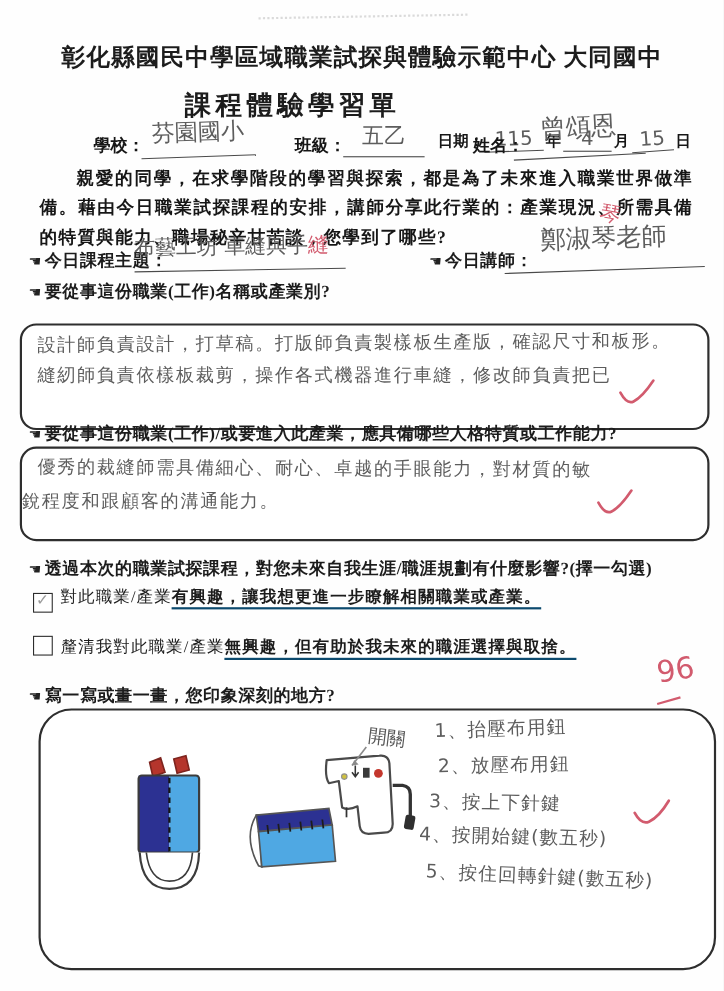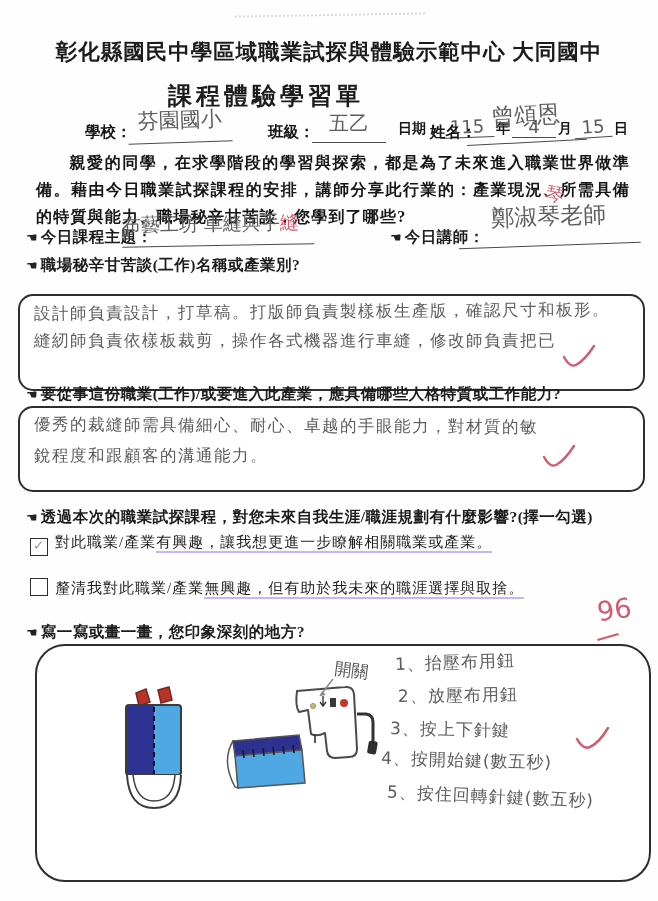--- a/index.html
+++ b/index.html
@@ -16,21 +16,21 @@
   .subtitle{font-size:24px;font-weight:900;letter-spacing:4px;white-space:nowrap;}
   .qrow{display:flex;align-items:baseline;white-space:nowrap;}
   .bullet{font-size:13px;margin-right:3px;color:#222;}
   .qlabel{font-size:15.5px;font-weight:700;letter-spacing:.5px;}
   .fieldval{text-align:center;}
   .abox{position:absolute;border:2.3px solid #2e2e2e;border-radius:15px;background:#fff;}
   .ansline{position:absolute;font-size:16.5px;letter-spacing:1.5px;white-space:nowrap;}
   .cb{display:inline-block;width:16px;height:16px;border:1.7px solid #2d2d2d;margin-right:7px;
       text-align:center;line-height:14px;font-size:14px;color:#9c9c9c;vertical-align:-3px;background:#fff;}
   .optline{font-size:15px;letter-spacing:1px;white-space:nowrap;font-weight:500;}
-  .emph{font-weight:400;border-bottom:2px solid #c4b5fd;padding-bottom:1px;}
+  .emph{font-weight:700;border-bottom:2px solid #0c4a6e;padding-bottom:1px;}
   .note{position:absolute;font-size:17px;letter-spacing:1px;white-space:nowrap;}
   .grade{font-size:27px;font-weight:400;transform:rotate(-9deg);font-family:"DejaVu Sans",sans-serif;}
   .grade-dash{width:22px;border-top:2.2px solid #d25b6e;transform:rotate(-16deg);}
   .scan-specks{width:190px;border-top:2px dotted #bdbdbd;opacity:.55;transform:rotate(-1deg);}
 </style>
 </head>
 <body>
 
 <div class="page">
 
@@ -68,37 +68,37 @@
     <span>布藝工坊 車縫與手</span><span class="red">縫</span>
   </div>
   <div class="abs qrow" style="top:227px;left:390px;">
     <span class="bullet">☚</span>
     <span class="qlabel">今日講師：</span>
   </div>
   <span class="abs hw u fieldval" style="top:201px;left:458px;width:182px;height:44px;font-size:23px;transform:rotate(-2deg);">鄭淑琴老師</span>
 
   <div class="abs qrow" style="top:255px;left:26px;">
     <span class="bullet">☚</span>
-    <span class="qlabel">職場秘辛甘苦談(工作)名稱或產業別?</span>
+    <span class="qlabel">要從事這份職業(工作)名稱或產業別?</span>
   </div>
   <div class="abox" style="left:18px;top:279px;width:623px;height:93px;margin-top:15px;">
     <div class="ansline hw" style="left:14px;top:5px;transform:rotate(-.4deg);">設計師負責設計，打草稿。打版師負責製樣板生產版，確認尺寸和板形。</div>
     <div class="ansline hw" style="left:14px;top:34px;">縫紉師負責依樣板裁剪，操作各式機器進行車縫，修改師負責把已</div>
     <svg class="abs" style="left:540px;top:48px;" width="38" height="28" viewBox="0 0 38 28">
       <path d="M4,13 q6,11 12,8 q8,-4 18,-19" stroke="#d25b6e" stroke-width="2.4" fill="none" stroke-linecap="round"></path>
     </svg>
   </div>
 
   <div class="abs qrow" style="top:384px;left:26px;">
     <span class="bullet">☚</span>
     <span class="qlabel">要從事這份職業(工作)/或要進入此產業，應具備哪些人格特質或工作能力?</span>
   </div>
   <div class="abox" style="left:18px;top:406px;width:623px;height:82px;">
     <div class="ansline hw" style="left:14px;top:7px;transform:rotate(.3deg);">優秀的裁縫師需具備細心、耐心、卓越的手眼能力，對材質的敏</div>
-    <div class="ansline hw" style="left:14px;top:37px;">銳程度和跟顧客的溝通能力。</div>
+    <div class="ansline hw" style="left:0;top:37px;">銳程度和跟顧客的溝通能力。</div>
     <svg class="abs" style="left:520px;top:36px;" width="38" height="28" viewBox="0 0 38 28">
       <path d="M4,13 q6,11 12,8 q8,-4 18,-19" stroke="#d25b6e" stroke-width="2.4" fill="none" stroke-linecap="round"></path>
     </svg>
   </div>
 
   <div class="abs qrow" style="top:507px;left:26px;">
     <span class="bullet">☚</span>
     <span class="qlabel">透過本次的職業試探課程，對您未來自我生涯/職涯規劃有什麼影響?(擇一勾選)</span>
   </div>
   <div class="abs optline" style="top:533px;left:30px;">

